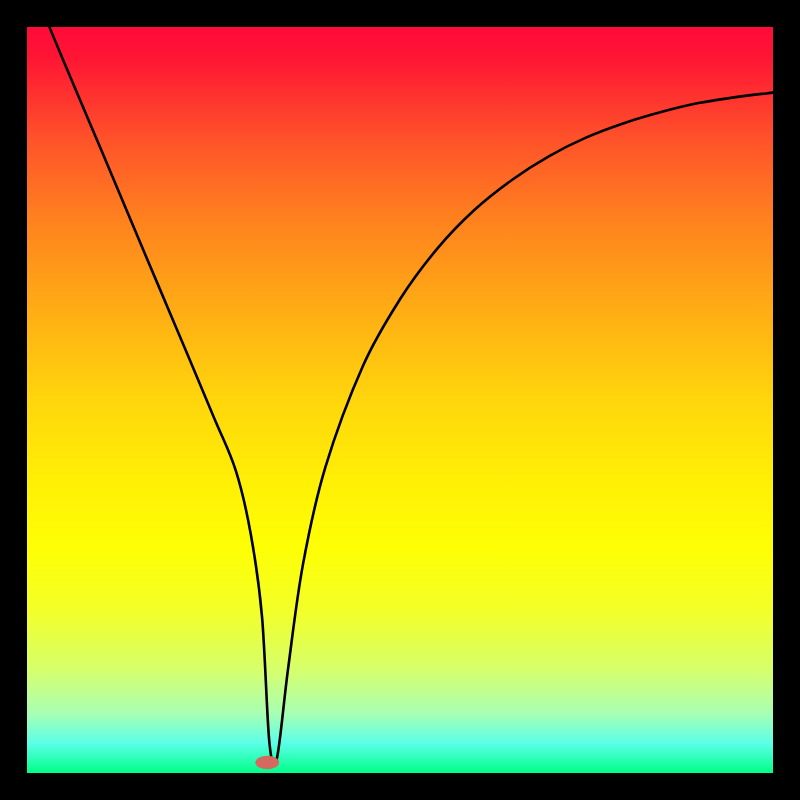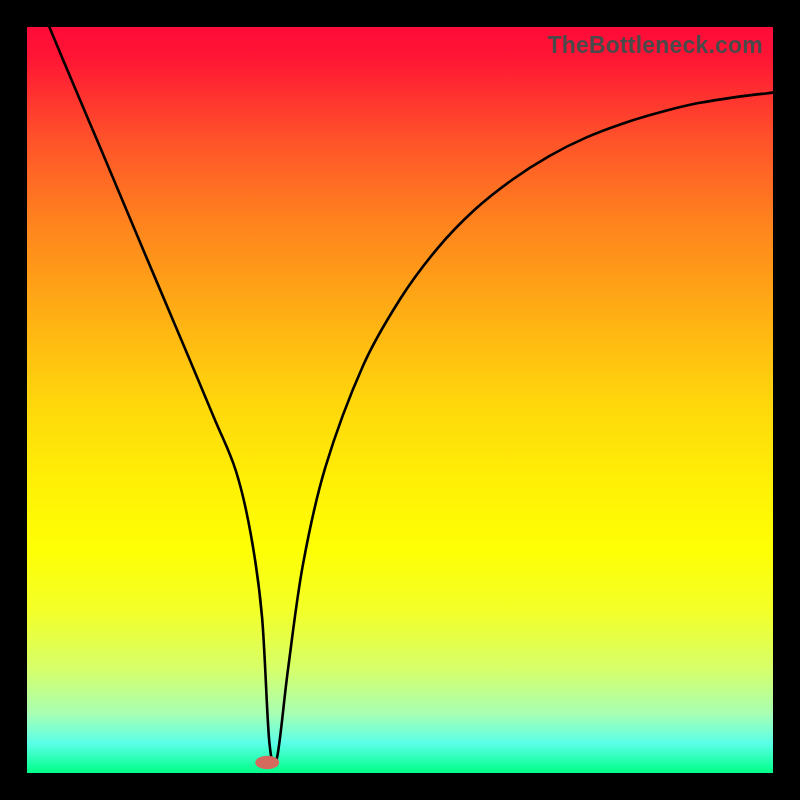--- a/index.html
+++ b/index.html
@@ -53,18 +53,17 @@
     z-index: 3;
   }
   .marker {
     z-index: 4;
   }
 </style>
 </head>
 <body>
 
 <div class="frame">
-  <div class="watermark">TheBottleneck.com</div>
   <svg class="curve" viewBox="0 0 746 746" preserveAspectRatio="none">
     <path id="curve-path" fill="none" stroke="#000" stroke-width="2.6" stroke-linejoin="round" stroke-linecap="round" d="M 22.38 0.00 C 24.87 5.97, 28.60 15.17, 37.30 35.81 C 46.00 56.45, 62.17 94.37, 74.60 123.84 C 87.03 153.30, 99.47 183.14, 111.90 212.61 C 124.33 242.08, 136.77 271.17, 149.20 300.64 C 161.63 330.11, 176.55 365.54, 186.50 389.41 C 196.45 413.28, 202.66 424.23, 208.88 443.87 C 215.10 463.51, 219.45 483.03, 223.80 507.28 C 228.15 531.52, 231.88 554.53, 234.99 589.34 C 238.10 624.15, 239.96 692.54, 242.45 716.16 C 244.94 739.78, 246.80 743.51, 249.91 731.08 C 253.02 718.65, 256.75 673.89, 261.10 641.56 C 265.45 609.23, 269.80 570.69, 276.02 537.12 C 282.24 503.55, 288.45 473.09, 298.40 440.14 C 308.35 407.19, 323.27 367.40, 335.70 339.43 C 348.13 311.45, 360.57 291.93, 373.00 272.29 C 385.43 252.65, 397.87 236.48, 410.30 221.56 C 422.73 206.64, 435.17 194.21, 447.60 182.77 C 460.03 171.33, 472.47 161.88, 484.90 152.93 C 497.33 143.98, 509.77 136.14, 522.20 129.06 C 534.63 121.97, 547.07 115.88, 559.50 110.41 C 571.93 104.94, 584.37 100.46, 596.80 96.23 C 609.23 92.01, 621.67 88.40, 634.10 85.04 C 646.53 81.69, 658.97 78.58, 671.40 76.09 C 683.83 73.61, 696.27 71.86, 708.70 70.12 C 721.13 68.38, 739.78 66.39, 746.00 65.65"></path>
     <ellipse id="marker-ellipse" class="marker" cx="240.21" cy="735.56" rx="11.94" ry="6.71" fill="#d46a5e"></ellipse>
   </svg>
 </div>
 
 </body></html>

